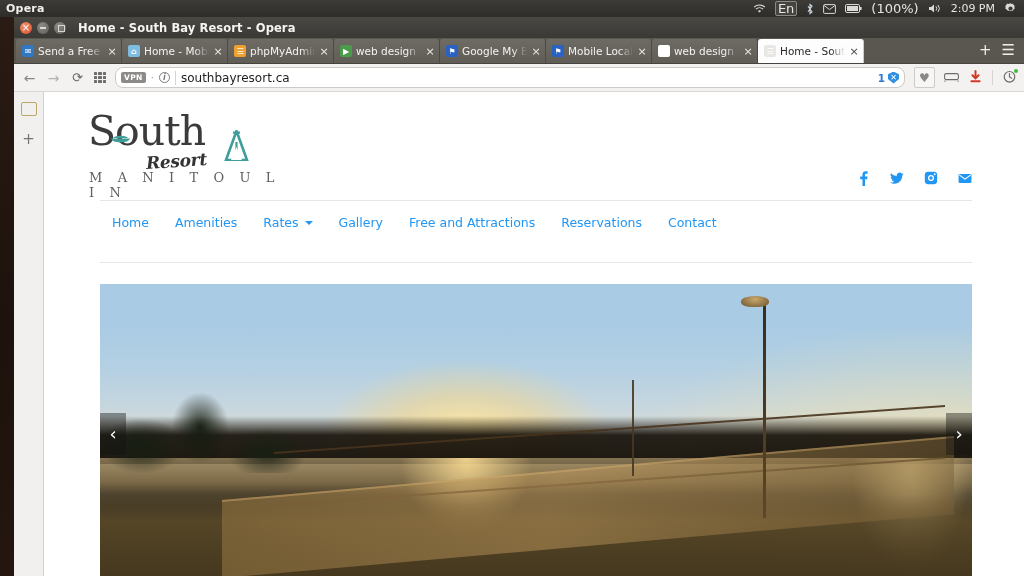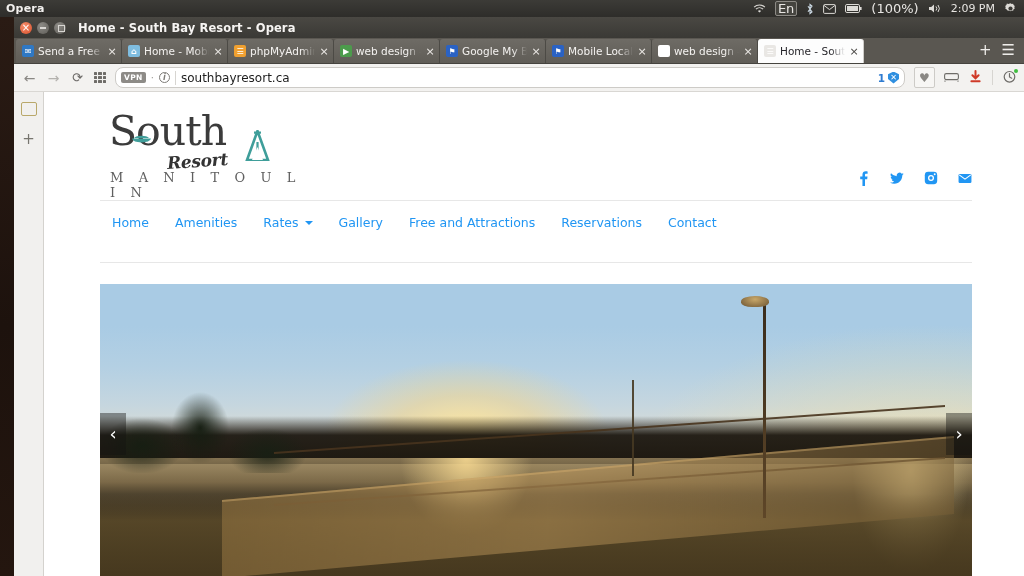--- a/index.html
+++ b/index.html
@@ -176,21 +176,21 @@
   .note-ico { width: 16px; height: 14px; border-radius: 2px; overflow: hidden; border: 1px solid #b9a86a; }
   .note-ico .top { height: 4px; background: #5c3d22; }
   .note-ico .bot { height: 9px; background: #f3ecb8; }
   .plus-ico { color: #77756f; font-size: 15px; line-height: 1; }
 
   
   .page { flex: 1 1 auto; background: #ffffff; position: relative; overflow: hidden; }
   .page-inner { width: 100%; height: 100%; }
 
   
-  .logo-wrap { padding: 17px 0 0 65px; }
+  .logo-wrap { padding: 17px 0 0 44px; }
   .logo { position: relative; width: 200px; height: 72px; }
   .logo .word {
     font-family: "DejaVu Serif", "Liberation Serif", serif;
     font-size: 41px; color: #3b3b3b; letter-spacing: -1px; line-height: 1;
     position: absolute; left: 0; top: 2px; font-weight: normal;
   }
   .logo .bay {
     font-family: "DejaVu Serif", "Liberation Serif", serif;
     font-size: 40px; color: #3b3b3b; line-height: 1;
     position: absolute; left: 104px; top: 16px; letter-spacing: -1px;

